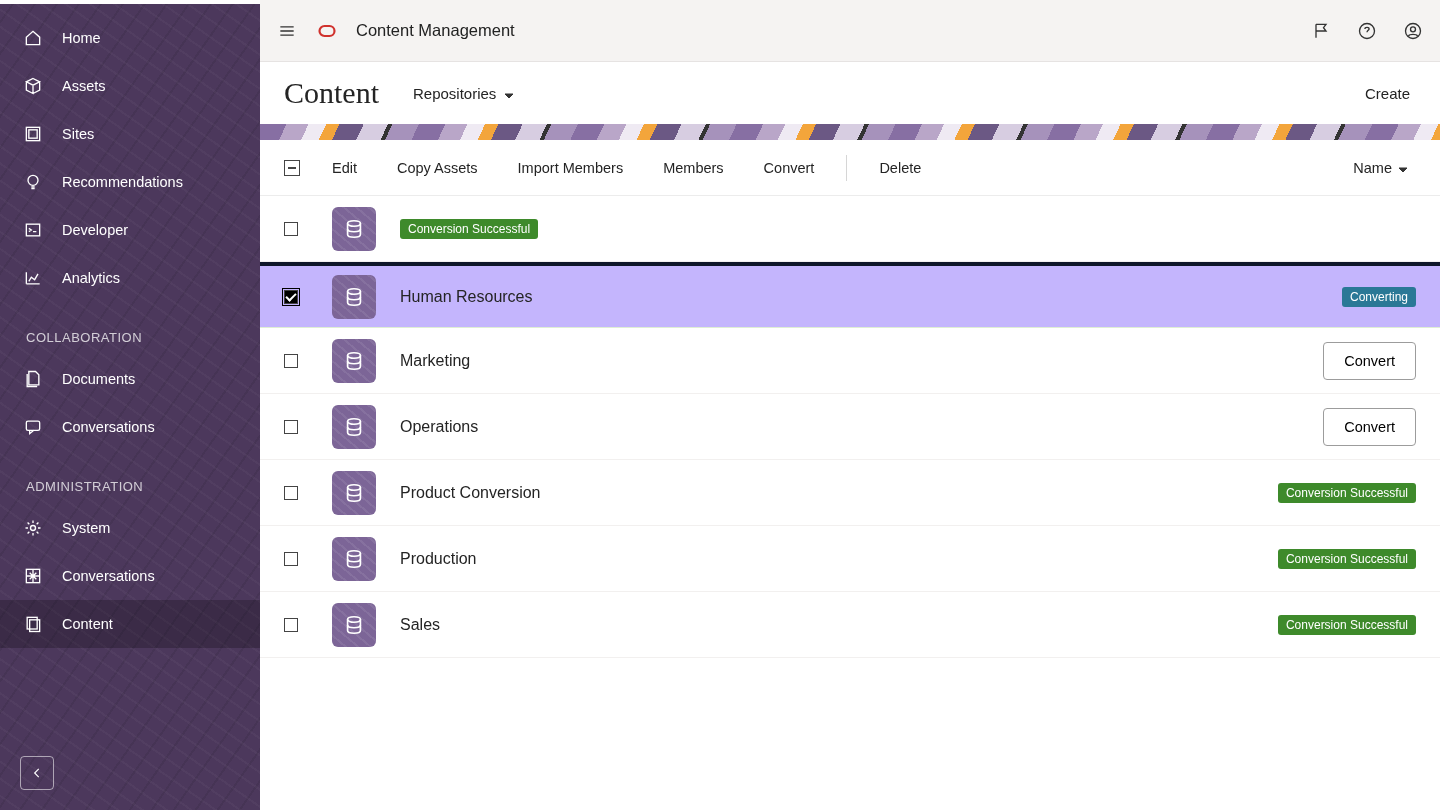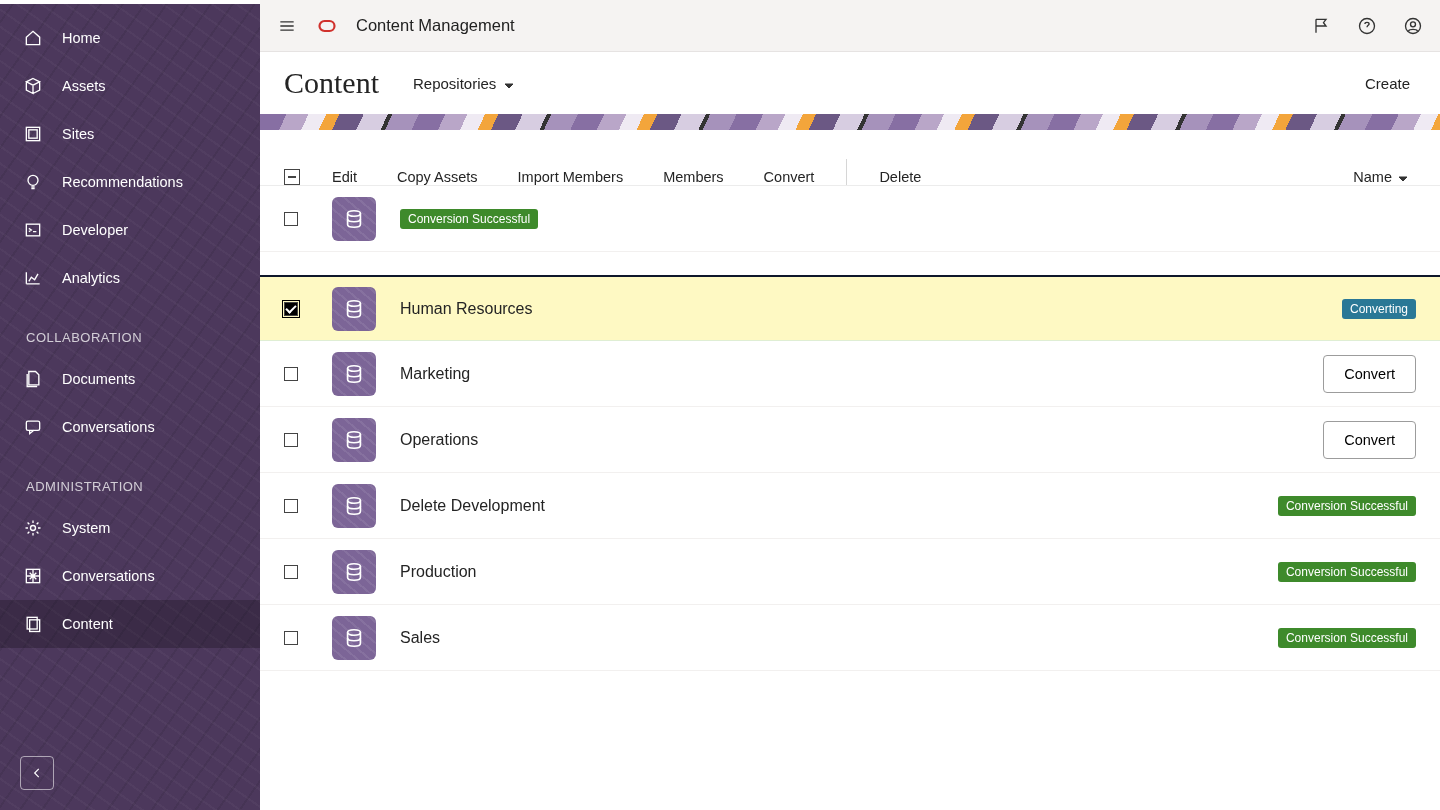--- a/index.html
+++ b/index.html
@@ -24,21 +24,21 @@
 .collapse-btn {
   position: absolute; left: 20px; bottom: 24px; width: 34px; height: 34px;
   border: 1px solid rgba(255,255,255,0.55); border-radius: 4px;
   display: flex; align-items: center; justify-content: center; cursor: pointer;
 }
 .collapse-btn svg { stroke: #fff; fill: none; stroke-width: 2; }
 
 
 .main { margin-left: 260px; height: 810px; display: flex; flex-direction: column; }
 
-.topbar { height: 52px; background: #f5f3f2; display: flex; align-items: center; padding: 0 14px; border-bottom: 1px solid #e6e3e2; }
+.topbar { height: 62px; background: #f5f3f2; display: flex; align-items: center; padding: 0 14px; border-bottom: 1px solid #e6e3e2; }
 .topbar .hamburger { width: 26px; height: 26px; display: flex; align-items: center; justify-content: center; cursor: pointer; margin-right: 14px; }
 .topbar .logo { width: 26px; height: 26px; margin-right: 16px; display:flex; align-items:center; }
 .topbar .title { font-size: 16.5px; color: #222; }
 .topbar .spacer { flex: 1; }
 .topbar .tb-icon { width: 26px; height: 26px; margin-left: 20px; cursor: pointer; display:flex; align-items:center; justify-content:center; }
 .topbar svg { stroke: #333; fill: none; stroke-width: 1.6; }
 
 .subheader { height: 62px; background: #fff; display: flex; align-items: center; padding: 0 24px; }
 .subheader h1 { font-family: Georgia, "Times New Roman", serif; font-weight: 400; font-size: 30px; margin-right: 34px; }
 .dropdown { font-size: 15px; display: flex; align-items: center; cursor: pointer; }
@@ -47,32 +47,32 @@
 .create { font-size: 15px; cursor: pointer; padding-right: 6px; }
 
 .stripe {
   height: 16px;
   background: repeating-linear-gradient(115deg,
     #876fa3 0 24px, #b9a6c8 24px 44px, #efeaf3 44px 60px,
     #f3a53b 60px 72px, #6b5884 72px 94px, #d7cde1 94px 116px,
     #333 116px 120px, #a692bb 120px 144px);
 }
 
-.actionbar { height: 56px; display: flex; align-items: flex-end; padding: 0 24px; gap: 40px; font-size: 14.5px; border-bottom: 1px solid #ececec; }
+.actionbar { height: 56px; display: flex; align-items: center; padding: 0 24px; gap: 40px; font-size: 14.5px; border-bottom: 1px solid #ececec; }
 .actionbar .check-master { width: 16px; height: 16px; border: 1.5px solid #444; display:flex; align-items:center; justify-content:center; cursor:pointer; margin-right: -8px;}
 .actionbar .check-master span { width: 8px; height: 2px; background: #444; display: block; }
 .actionbar .act { cursor: pointer; }
 .actionbar .sep { width: 1px; height: 26px; background: #d6d6d6; margin: 0 -8px; }
 .actionbar .spacer { flex: 1; }
 .sort { display:flex; align-items:center; cursor:pointer; margin-right: 8px; }
 .sort .caret { margin-left: 6px; }
 
 .list { overflow-y: auto; flex: 1; }
 .row { display:flex; align-items:center; height: 66px; padding: 0 24px; border-bottom: 1px solid #f2f0ef; }
-.row.selected { background: #fef9c3; border-top: 2px solid #0f172a; border-bottom: 1px solid #dfeed4; margin-top: 23px; }
+.row.selected { background: #c4b5fd; border-top: 4px solid #0f172a; border-bottom: 1px solid #dfeed4; }
 .row .chk { width: 14px; height: 14px; border: 1.6px solid #444; cursor:pointer; margin-right: 34px; flex-shrink:0; display:flex; align-items:center; justify-content:center; }
 .row.selected .chk { background:#000; outline:1px solid #000; outline-offset:1px; }
 .row.selected .chk::after { content:""; width:4px; height:8px; border:solid #fff; border-width:0 2px 2px 0; transform: rotate(45deg); margin-top:-2px; }
 .repo-icon { width: 44px; height: 44px; border-radius: 6px; background:#7c6597;
   background-image: repeating-linear-gradient(40deg, rgba(255,255,255,0.08) 0 2px, transparent 2px 8px);
   display:flex; align-items:center; justify-content:center; margin-right: 24px; flex-shrink:0; }
 .repo-icon svg { stroke:#fff; fill:none; stroke-width:1.8; }
 .row .name { font-size: 16px; flex: 1; }
 .badge { font-size: 12px; color: #fff; padding: 3px 8px; border-radius: 3px; white-space:nowrap; }
 .badge.success { background:#3e8a2b; }
@@ -310,21 +310,21 @@
       </div>
       <div class="row">
         <div class="chk"></div>
         <div class="repo-icon">
           <svg viewBox="0 0 24 24" width="22" height="22">
             <ellipse cx="12" cy="6" rx="7" ry="3"></ellipse>
             <path d="M5 6 V18 C5 19.7 8.1 21 12 21 C15.9 21 19 19.7 19 18 V6"></path>
             <path d="M5 12 C5 13.7 8.1 15 12 15 C15.9 15 19 13.7 19 12"></path>
           </svg>
         </div>
-        <div class="name">Delete Development</div>
+        <div class="name">Product Conversion</div>
         <span class="badge success">Conversion Successful</span>
       </div>
       <div class="row">
         <div class="chk"></div>
         <div class="repo-icon">
           <svg viewBox="0 0 24 24" width="22" height="22">
             <ellipse cx="12" cy="6" rx="7" ry="3"></ellipse>
             <path d="M5 6 V18 C5 19.7 8.1 21 12 21 C15.9 21 19 19.7 19 18 V6"></path>
             <path d="M5 12 C5 13.7 8.1 15 12 15 C15.9 15 19 13.7 19 12"></path>
           </svg>

